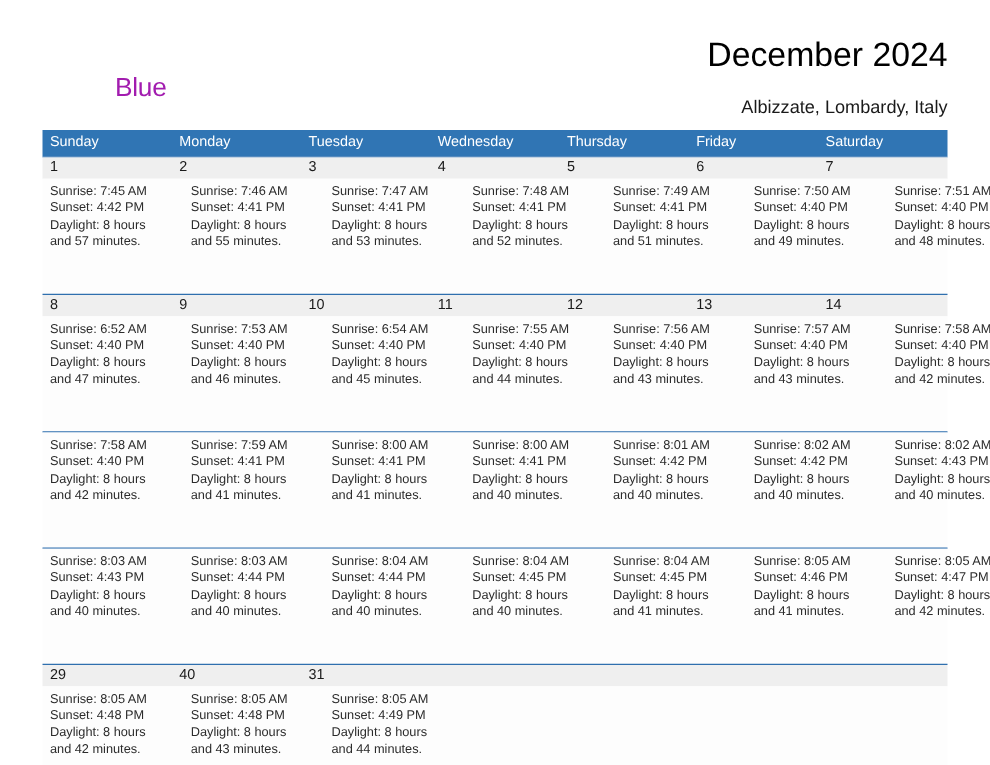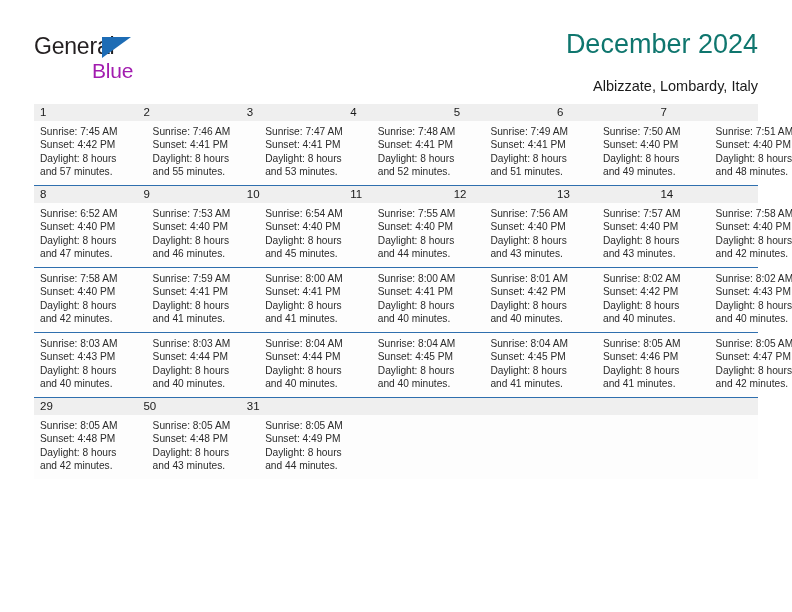--- a/index.html
+++ b/index.html
@@ -69,21 +69,21 @@
     font-family: "Liberation Sans", sans-serif;
   }
   .title-block {
     position: absolute;
     right: 34px;
     top: 28px;
     text-align: right;
   }
   .month-title {
     font-size: 27px;
-    color: #0f766e;
+    color: #000000;
     line-height: 32px;
     white-space: nowrap;
   }
   .location {
     font-size: 14.5px;
     color: #1a1a1a;
     line-height: 20px;
     margin-top: 16px;
     white-space: nowrap;
   }
@@ -128,21 +128,21 @@
     font-size: 11.5px;
     line-height: 17px;
     padding-left: 6px;
     color: #1a1a1a;
     white-space: nowrap;
     overflow: hidden;
   }
   .week .bodybar {
     display: flex;
     background: #fdfdfd;
-    height: 64px;
+    height: 92px;
     gap: 24px;
   }
   .week .bcell {
     width: 103.42px;
     box-sizing: border-box;
     padding: 4px 5px 0 6px;
     font-size: 10.2px;
     line-height: 13.4px;
     color: #2b2b2b;
   }
@@ -152,36 +152,41 @@
   }
 </style>
 </head>
 <body>
 
 <div class="page">
 
   <div class="header">
 
     <div class="brand">
-      <div class="brand-row1">
-        <span class="brand-general">General</span>
-        <span class="brand-triangle"></span>
-      </div>
       <span class="brand-blue">Blue</span>
     </div>
 
     <div class="title-block">
       <div class="month-title">December 2024</div>
       <div class="location">Albizzate, Lombardy, Italy</div>
     </div>
 
   </div>
 
   <div class="calendar">
 
+    <div class="cal-head">
+      <div class="hcell">Sunday</div>
+      <div class="hcell">Monday</div>
+      <div class="hcell">Tuesday</div>
+      <div class="hcell">Wednesday</div>
+      <div class="hcell">Thursday</div>
+      <div class="hcell">Friday</div>
+      <div class="hcell">Saturday</div>
+    </div>
 
     <div class="week">
       <div class="numbar">
         <div class="ncell">1</div>
         <div class="ncell">2</div>
         <div class="ncell">3</div>
         <div class="ncell">4</div>
         <div class="ncell">5</div>
         <div class="ncell">6</div>
         <div class="ncell">7</div>
@@ -378,21 +383,21 @@
           <div class="ln">Sunset: 4:47 PM</div>
           <div class="ln">Daylight: 8 hours</div>
           <div class="ln">and 42 minutes.</div>
         </div>
       </div>
     </div>
 
     <div class="week">
       <div class="numbar">
         <div class="ncell">29</div>
-        <div class="ncell">50</div>
+        <div class="ncell">40</div>
         <div class="ncell">31</div>
         <div class="ncell"></div>
         <div class="ncell"></div>
         <div class="ncell"></div>
         <div class="ncell"></div>
       </div>
       <div class="bodybar">
         <div class="bcell">
           <div class="ln">Sunrise: 8:05 AM</div>
           <div class="ln">Sunset: 4:48 PM</div>

